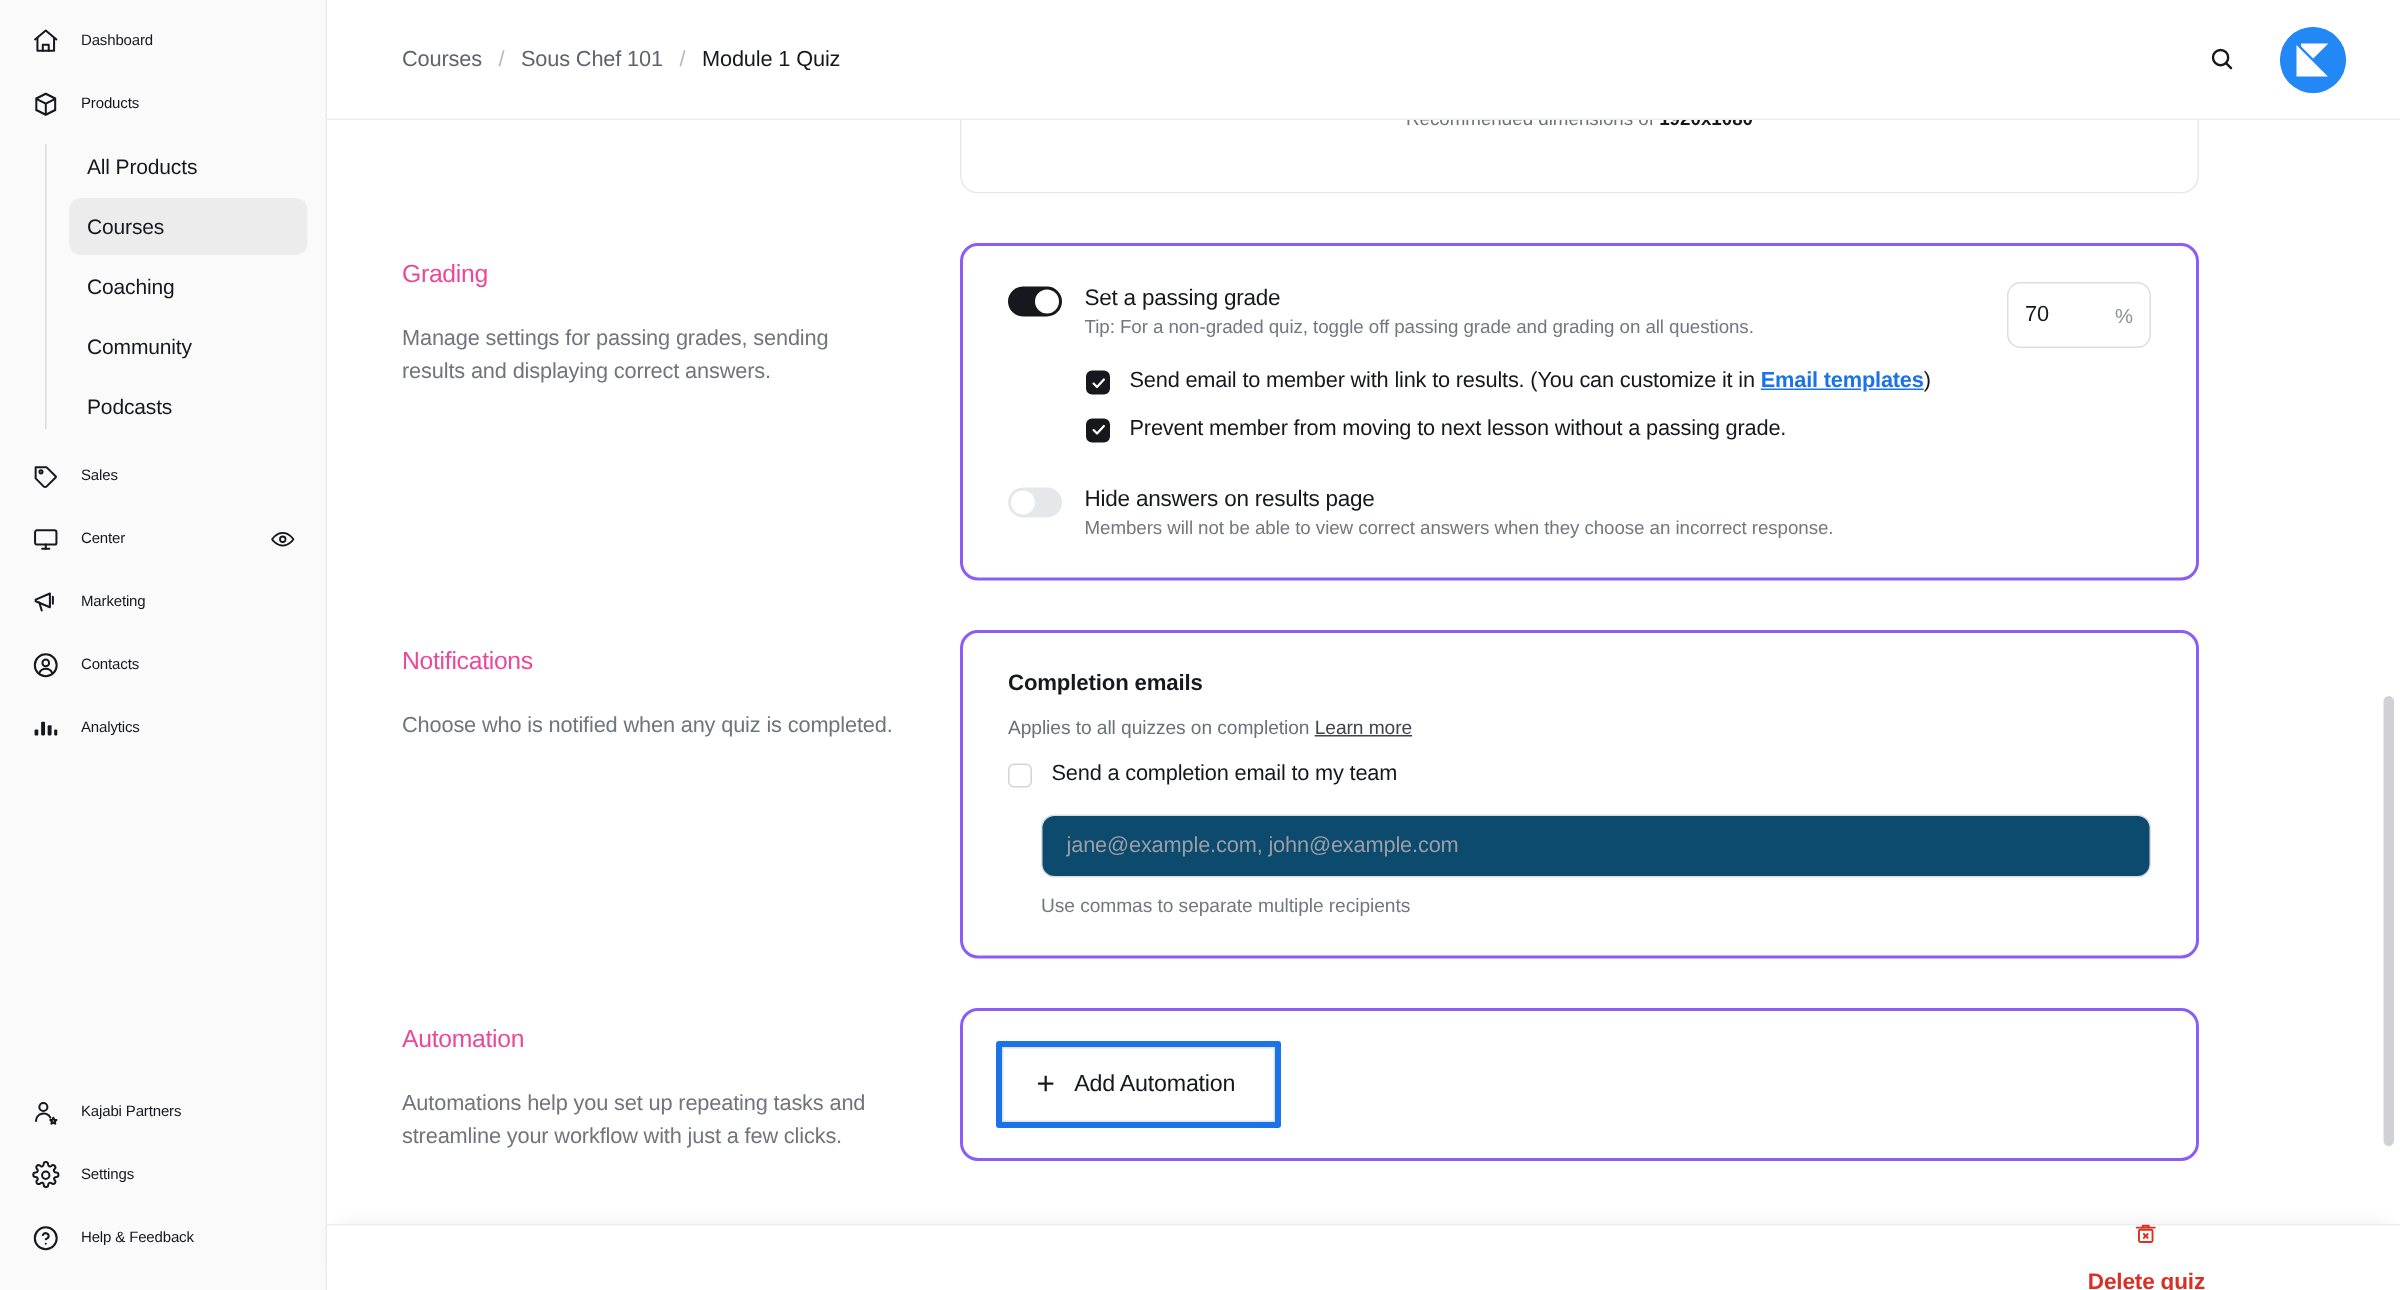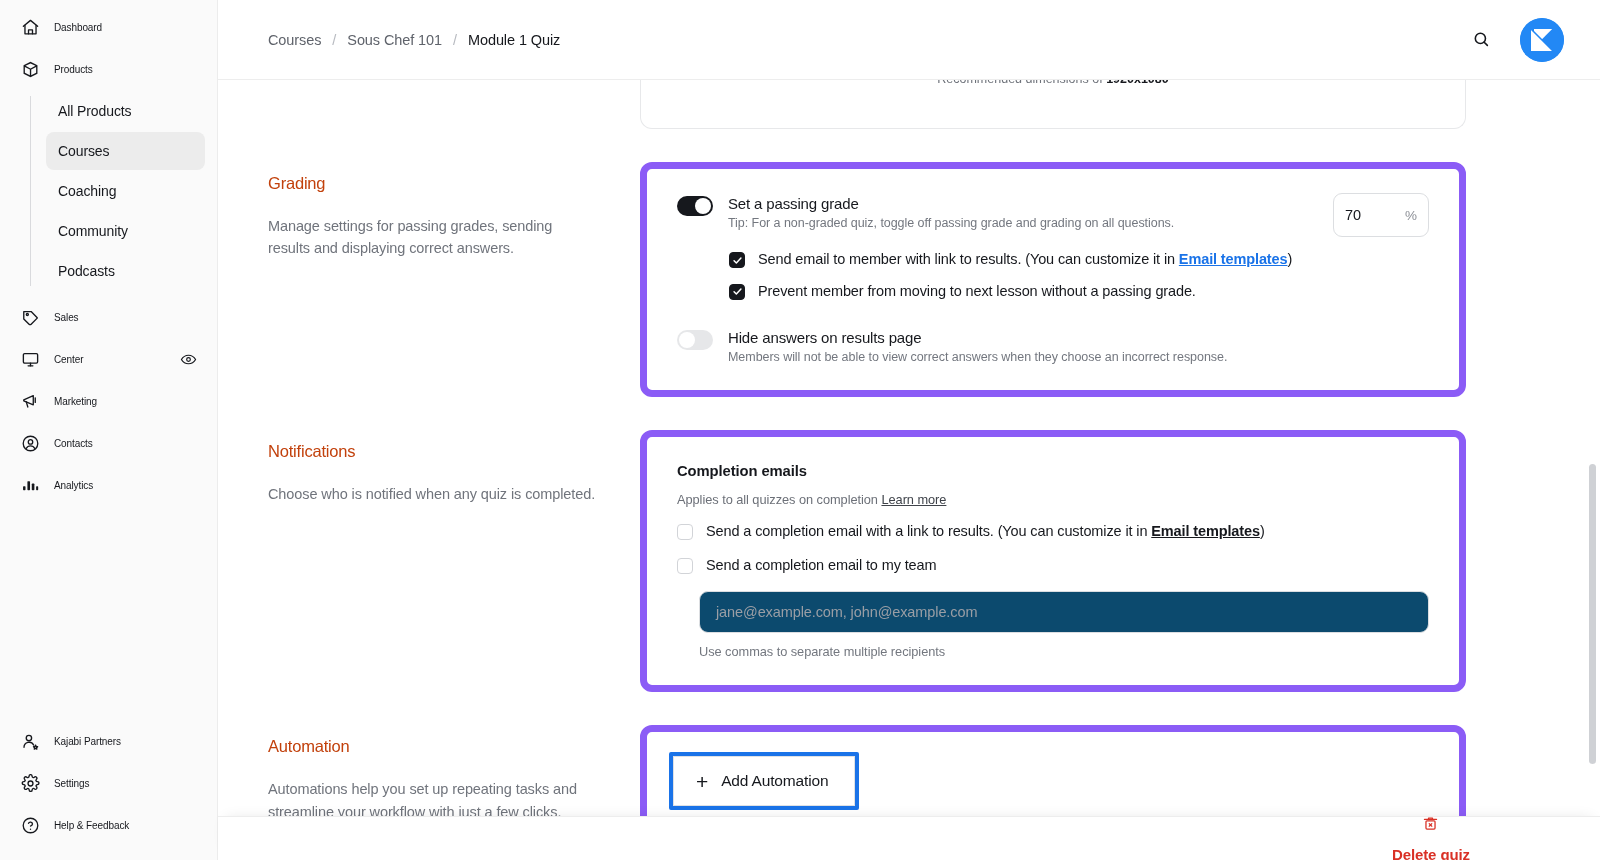--- a/index.html
+++ b/index.html
@@ -99,26 +99,26 @@
     background: #fff; overflow: hidden;
   }
   .clipped-text {
     font-size: 12.5px; color: #6e727a; margin-top: -8px;
     white-space: nowrap;
   }
   .clipped-text b { color: #16181d; font-weight: 700; }
 
   .section { display: flex; align-items: flex-start; margin-top: 33px; }
   .section-left { width: 372px; flex: 0 0 372px; padding-right: 44px; padding-top: 12px; }
-  .section-title { font-size: 16.5px; font-weight: 400; color: #c2410c; letter-spacing: -0.2px; }
+  .section-title { font-size: 16.5px; font-weight: 400; color: #ec4899; letter-spacing: -0.2px; }
   .section-desc { font-size: 14.5px; color: #70747c; line-height: 1.55; margin-top: 22px; letter-spacing: -0.1px; }
 
   .card {
     flex: 1; background: #fff;
-    border: 7px solid #8b5cf6; border-radius: 12px;
+    border: 2px solid #8b5cf6; border-radius: 12px;
     padding: 26px 30px 26px 30px;
     margin-right: 98px;
   }
 
   
   .row-toggle { display: flex; align-items: flex-start; }
   .toggle {
     width: 36px; height: 20px; border-radius: 11px; flex: 0 0 36px;
     position: relative; cursor: pointer; margin-top: 1px;
   }
@@ -443,24 +443,20 @@
 
         <div class="section">
           <div class="section-left">
             <div class="section-title">Notifications</div>
             <div class="section-desc">Choose who is notified when any quiz is completed.</div>
           </div>
           <div class="card">
             <div class="card-h">Completion emails</div>
             <div class="card-sub"><span>Applies to all quizzes on completion </span><a class="link-plain">Learn more</a></div>
 
-            <div class="ncheck-row">
-              <span class="cbox unchecked"></span>
-              <span class="check-label"><span>Send a completion email with a link to results. (You can customize it in </span><a class="link-dark">Email templates</a><span>)</span></span>
-            </div>
 
             <div class="ncheck-row">
               <span class="cbox unchecked"></span>
               <span class="check-label">Send a completion email to my team</span>
             </div>
 
             <div class="email-input">
               <span>jane@example.com, john@example.com</span>
             </div>
             <div class="email-help">Use commas to separate multiple recipients</div>

